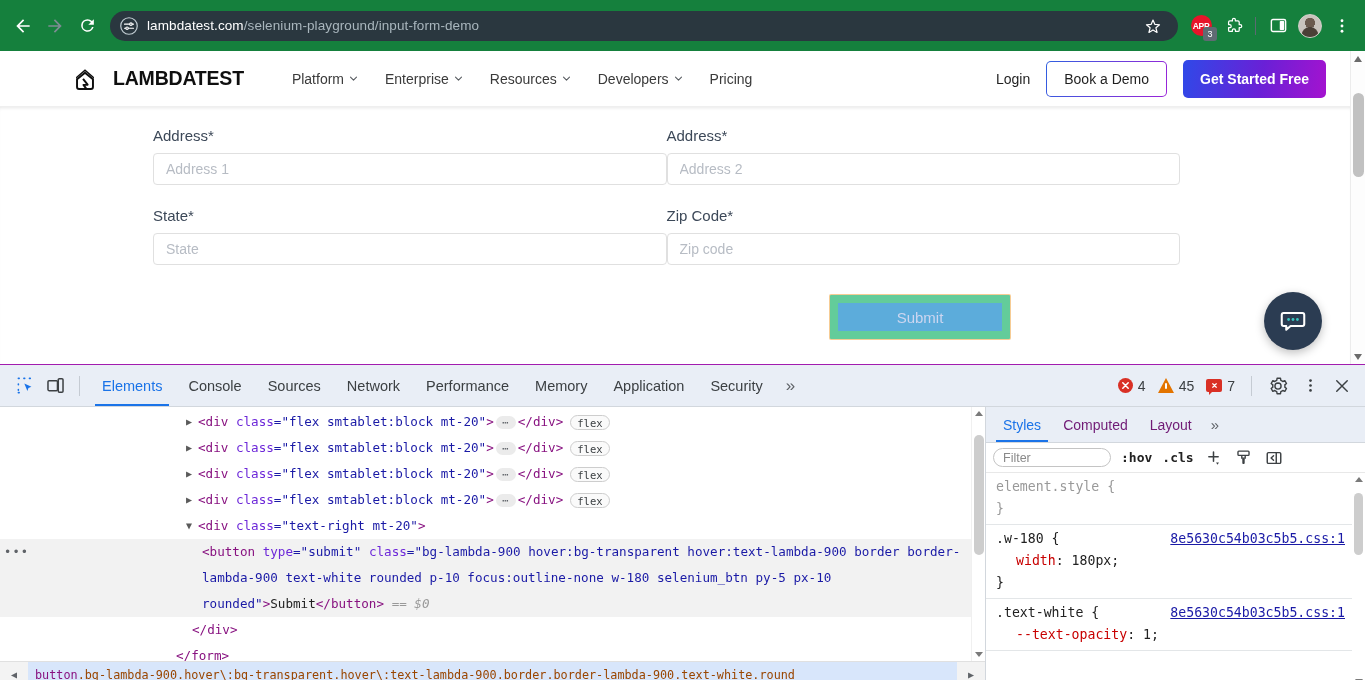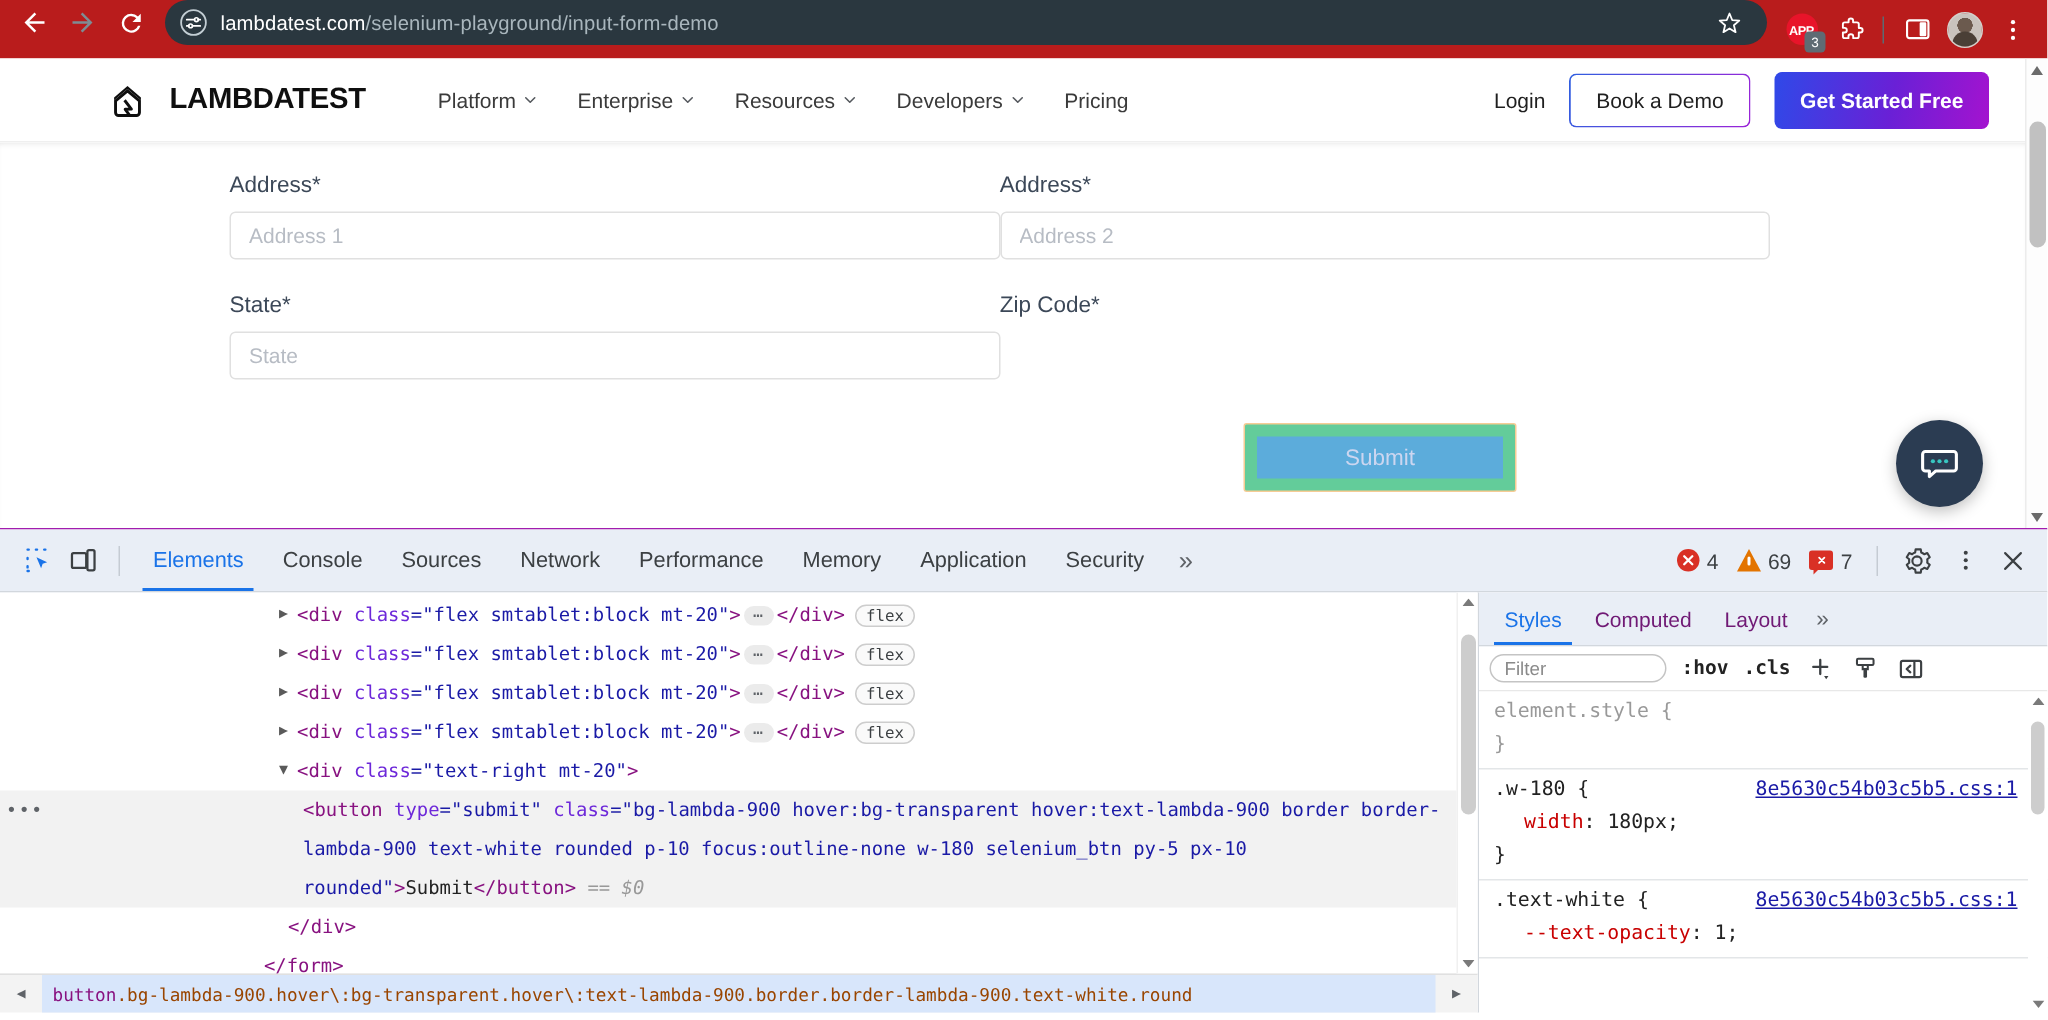--- a/index.html
+++ b/index.html
@@ -5,23 +5,24 @@
   * { box-sizing: border-box; margin: 0; padding: 0; }
   html, body { width: 1365px; height: 680px; overflow: hidden; }
   body {
     font-family: "Liberation Sans", sans-serif;
     background: #ffffff;
     -webkit-font-smoothing: antialiased;
   }
 
   
   .browser-chrome {
-    height: 39px;
-    background: #b91c1c;
+    height: 51px;
+    background: #15803d;
     display: flex;
+    align-items: center;
     padding: 0 8px;
     gap: 2px;
   }
   .nav-btn {
     width: 30px; height: 30px;
     display: flex; align-items: center; justify-content: center;
     border-radius: 50%;
     flex-shrink: 0;
   }
   .nav-btn svg { display: block; }
@@ -526,20 +527,21 @@
         <div class="form-row">
           <div class="form-col">
             <div class="field-block">
               <label class="field-label">State*</label>
               <input class="field-input" placeholder="State" style="">
             </div>
           </div>
           <div class="form-col">
             <div class="field-block">
               <label class="field-label">Zip Code*</label>
+              <input class="field-input" placeholder="Zip code" style="">
             </div>
           </div>
         </div>
         <div class="submit-row">
           <div class="submit-highlight">
             <div class="submit-btn">Submit</div>
           </div>
         </div>
       </div>
 
@@ -603,21 +605,21 @@
       <div class="counter">
         <span class="ic-err">
           <svg width="9" height="9" viewBox="0 0 10 10">
               <path d="M2 2l6 6M8 2l-6 6" stroke="#fff" stroke-width="1.7" stroke-linecap="round"></path>
             </svg>
         </span>
         <span>4</span>
       </div>
       <div class="counter">
         <span class="ic-warn"></span>
-        <span>69</span>
+        <span>45</span>
       </div>
       <div class="counter">
         <span class="ic-msg">
           <svg width="7" height="7" viewBox="0 0 10 10">
               <path d="M2.5 2.5l5 5M7.5 2.5l-5 5" stroke="#fff" stroke-width="1.7" stroke-linecap="round"></path>
             </svg>
         </span>
         <span>7</span>
       </div>
       <div class="dt-vsep"></div>

